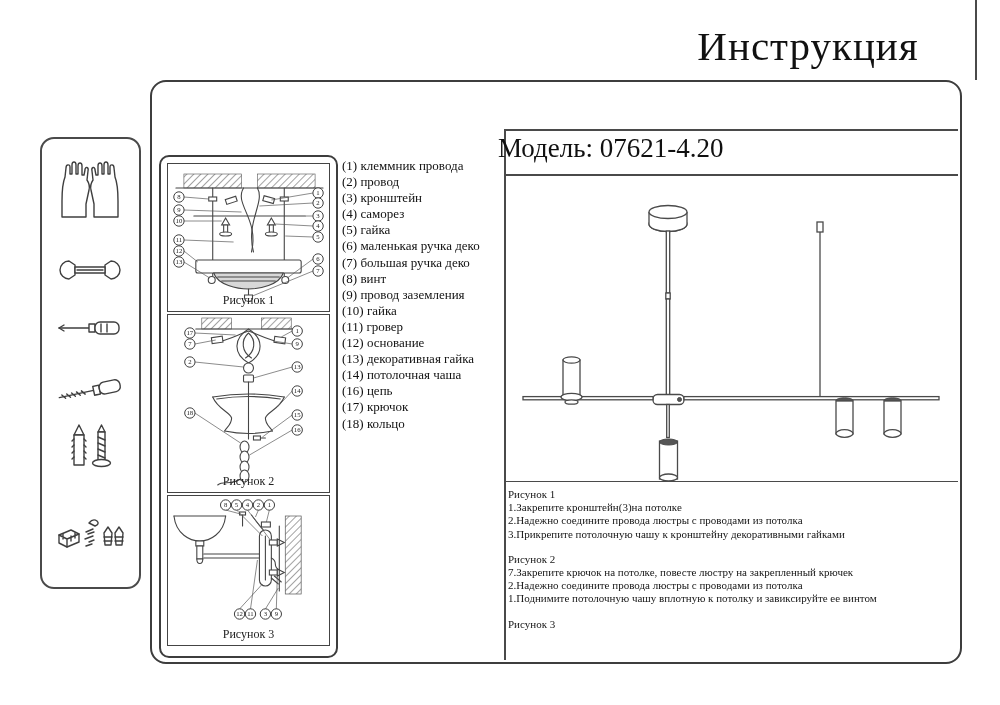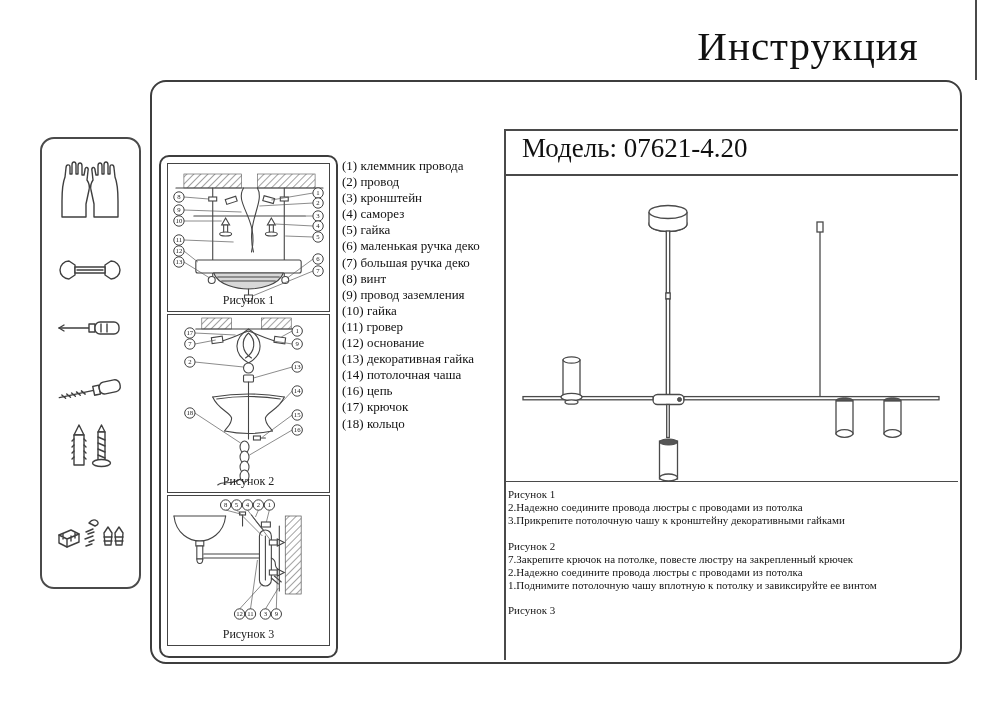--- a/index.html
+++ b/index.html
@@ -34,21 +34,21 @@
   .ld{stroke:#5a5a5a;stroke-width:0.7;}
   .co circle{fill:#fff;stroke:#3f3f3f;stroke-width:1;}
   .co text{font-family:"Liberation Serif",serif;font-size:6.8px;fill:#222;text-anchor:middle;}
 
   
   .parts{position:absolute;left:190px;top:76px;width:160px;font-size:13px;line-height:16.1px;color:#111;}
 
   
   .vsep{position:absolute;left:352px;top:47px;width:1.5px;height:531px;background:#4a4a4a;}
   .hline-top{position:absolute;left:352px;top:47px;width:454px;height:1.5px;background:#4a4a4a;}
-  .model{position:absolute;left:370px;top:51px;font-size:27px;color:#101010;}
+  .model{position:absolute;left:346px;top:51px;font-size:27px;color:#101010;}
   .hline-model{position:absolute;left:352px;top:92px;width:454px;height:1.5px;background:#4a4a4a;}
   .chandelier{position:absolute;left:352px;top:93px;width:454px;height:306px;}
   .hline-mid{position:absolute;left:352px;top:399px;width:454px;height:1.2px;background:#4a4a4a;}
   .instr{position:absolute;left:356px;top:406px;width:446px;font-size:11px;line-height:13.2px;color:#161616;}
   .iblock{margin-bottom:12px;}
   .c-stroke{stroke:#4a4a4a;fill:none;stroke-width:1.3;}
   .c-fill{stroke:#4a4a4a;fill:#fff;stroke-width:1.3;}
   .c-dark{stroke:#4a4a4a;fill:#555;stroke-width:1;}
 </style>
 </head>
@@ -431,20 +431,21 @@
       <ellipse class="c-dark" cx="388.5" cy="225.6" rx="8.5" ry="2.8"></ellipse>
       <rect class="c-fill" x="380" y="226" width="17" height="33"></rect>
       <ellipse class="c-fill" cx="388.5" cy="258.5" rx="8.5" ry="3.8"></ellipse>
     </svg>
 
     <div class="hline-mid"></div>
 
     <div class="instr">
       <div class="iblock">
         <div>Рисунок 1</div>
+        <div>1.Закрепите кронштейн(3)на потолке</div>
         <div>2.Надежно соедините провода люстры с проводами из потолка</div>
         <div>3.Прикрепите потолочную чашу к кронштейну декоративными гайками</div>
       </div>
       <div class="iblock">
         <div>Рисунок 2</div>
         <div>7.Закрепите крючок на потолке, повесте люстру на закрепленный крючек</div>
         <div>2.Надежно соедините провода люстры с проводами из потолка</div>
         <div>1.Поднимите потолочную чашу вплотную к потолку и завиксируйте ее винтом</div>
       </div>
       <div class="iblock">

